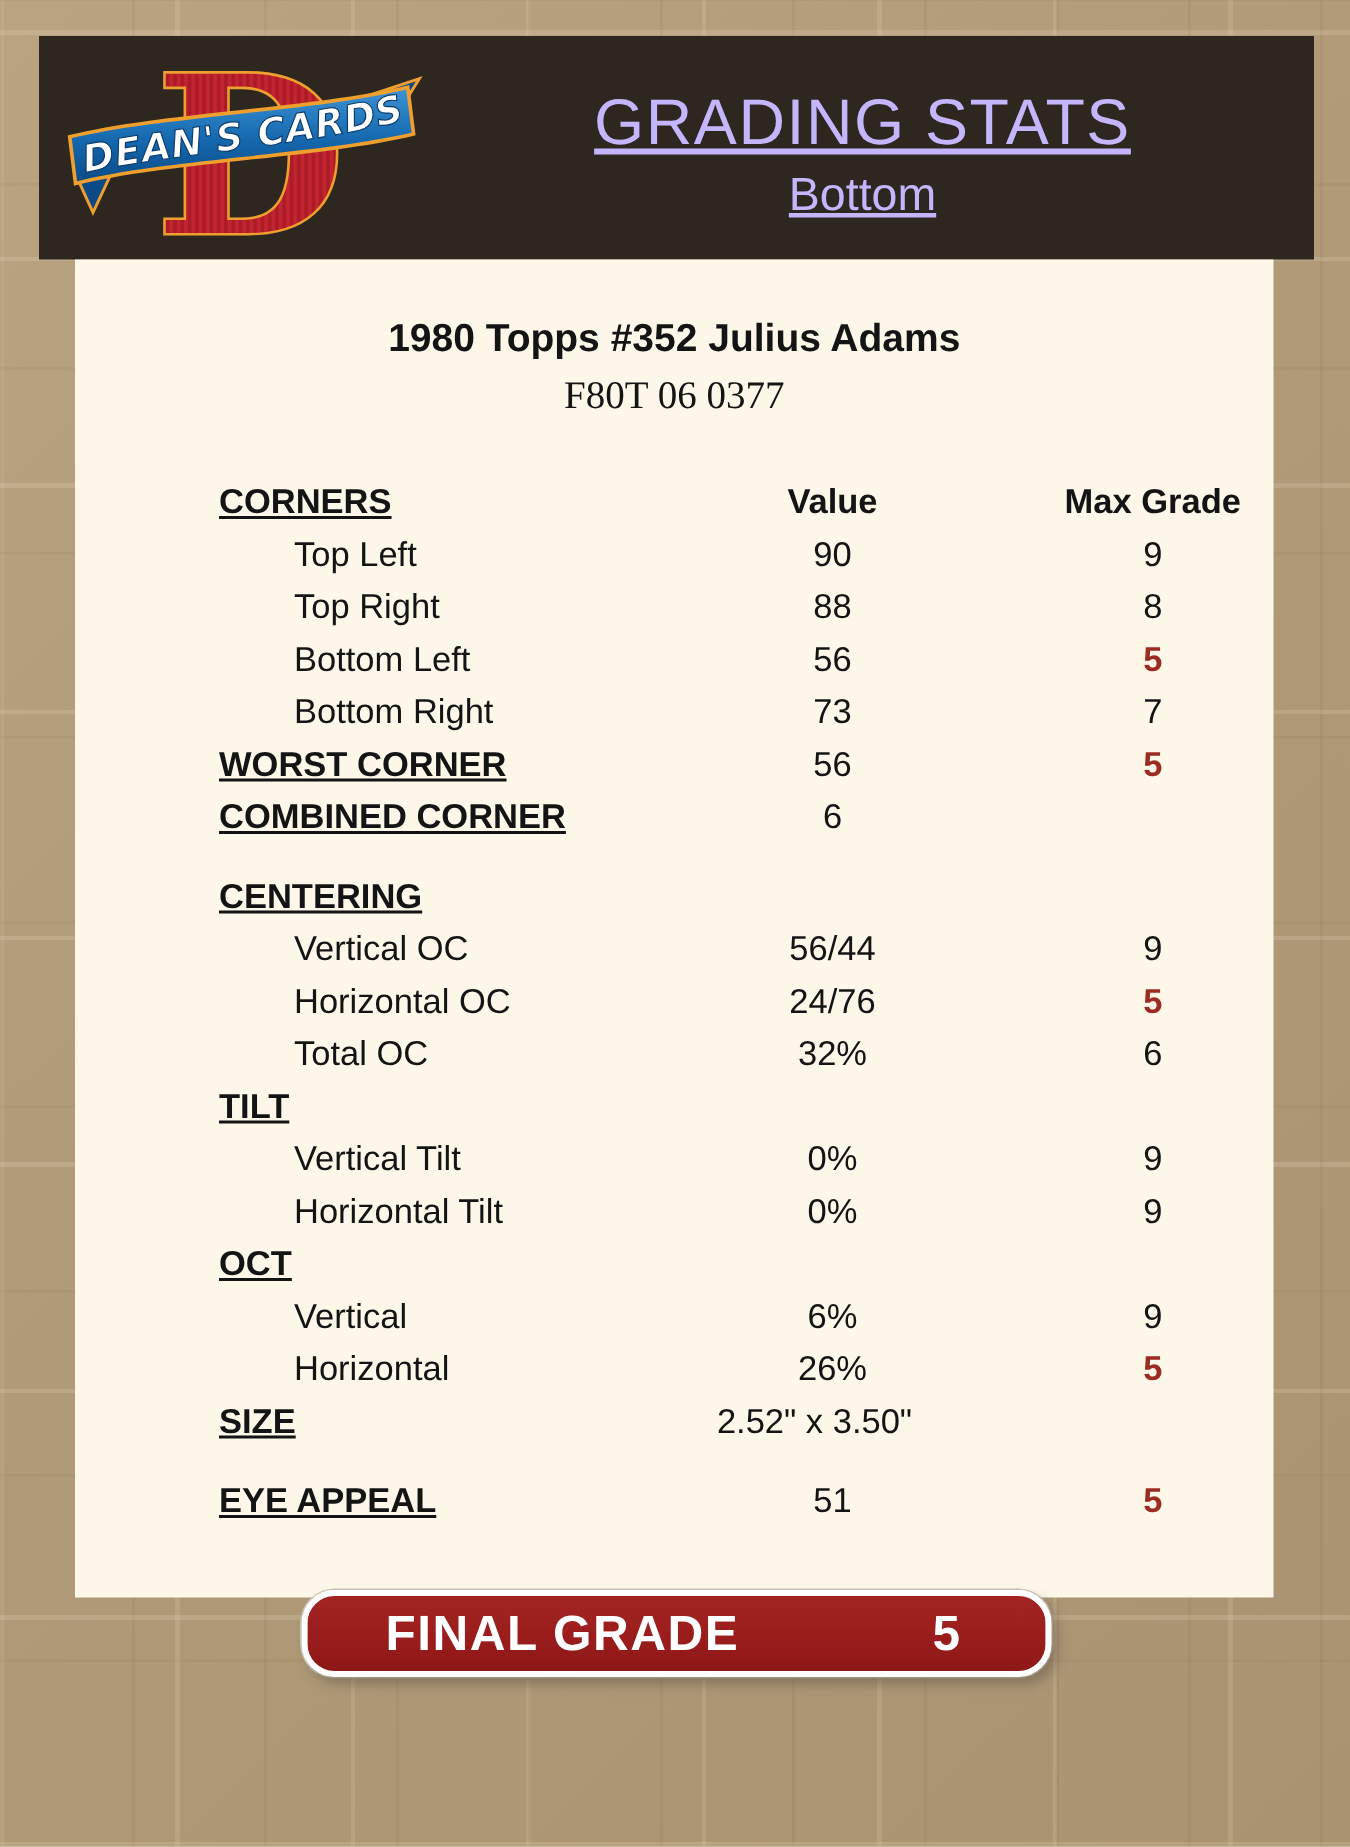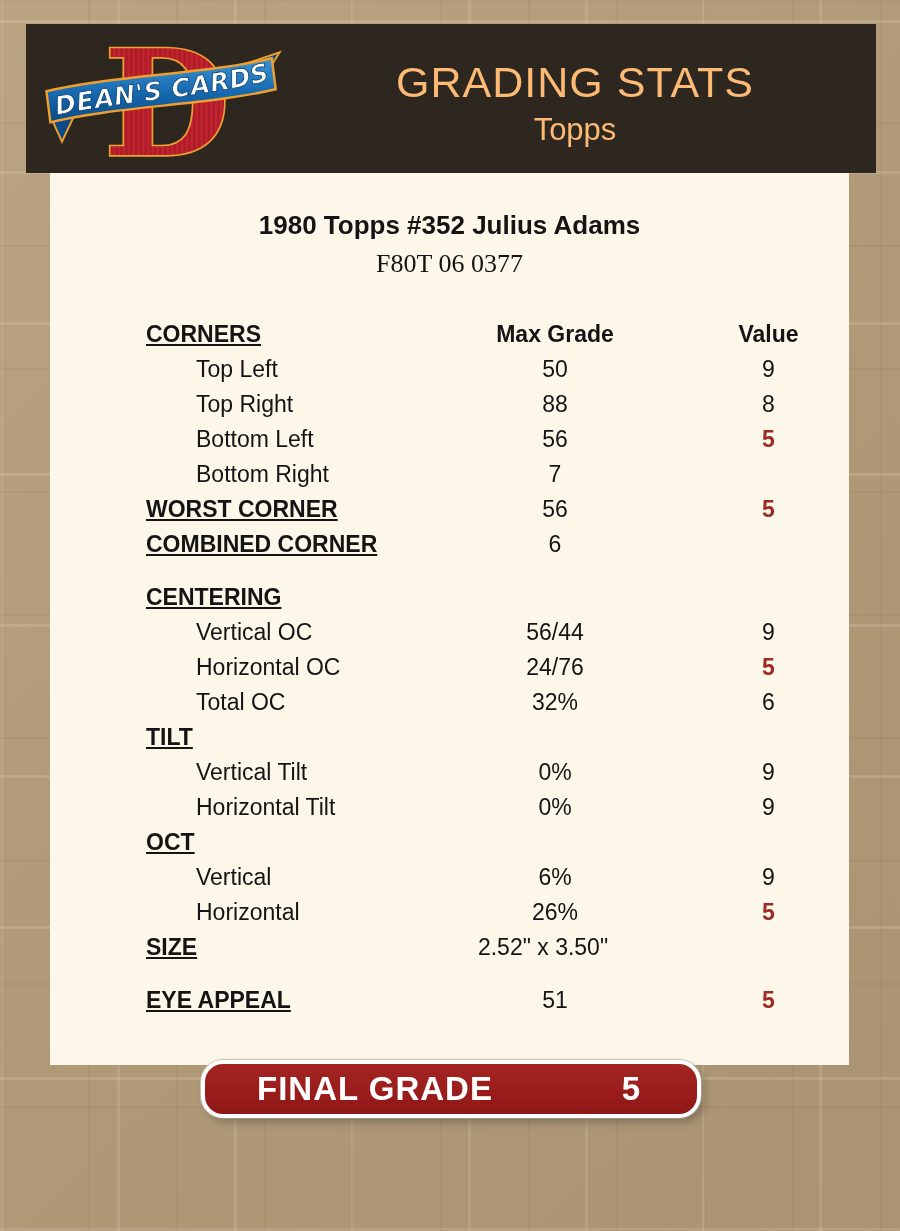--- a/index.html
+++ b/index.html
@@ -17,21 +17,21 @@
       repeating-linear-gradient(90deg, rgba(236,222,196,0.16) 0px, rgba(236,222,196,0.16) 3px, rgba(236,222,196,0.0) 3px, rgba(236,222,196,0.0) 117px),
       repeating-linear-gradient(90deg, rgba(115,90,58,0.10) 0px, rgba(115,90,58,0.10) 2px, rgba(115,90,58,0.0) 2px, rgba(115,90,58,0.0) 88px),
       repeating-linear-gradient(0deg, rgba(115,90,58,0.08) 0px, rgba(115,90,58,0.08) 2px, rgba(115,90,58,0.0) 2px, rgba(115,90,58,0.0) 123px),
       linear-gradient(137deg, rgba(201,180,146,0.35) 0%, rgba(177,155,121,0) 40%, rgba(148,124,92,0.25) 100%);
   }
   .header {
     position: absolute; left: 26px; top: 24px; width: 850px; height: 149px;
     background: #2e2720;
   }
   .logo { position: absolute; left: 16px; top: 7px; width: 244px; height: 136px; overflow: visible; }
-  .header-text { position: absolute; left: 299px; top: 0; width: 500px; height: 149px; text-align: center; color: #fdba74; }
+  .header-text { position: absolute; left: 299px; top: 0; width: 500px; height: 149px; text-align: center; color: #c4b5fd; text-decoration: underline; }
   .header-title { margin-top: 34px; font-size: 43px; line-height: 48px; letter-spacing: 1px; }
   .header-side { margin-top: 6px; font-size: 31px; line-height: 36px; }
 
   .content {
     position: absolute; left: 50px; top: 173px; width: 799px; height: 892px;
     background: #fcf7e9; color: #141414;
   }
   .card-title { padding-top: 36px; text-align: center; font-size: 26px; font-weight: bold; line-height: 32px; }
   .card-serial { margin-top: 6px; text-align: center; font-size: 26px; line-height: 34px; font-family: Liberation Serif, serif; }
 
@@ -82,51 +82,52 @@
       <path d="M10,92 L34,84 L20,114 Z" fill="#0b4a86" stroke="#ef9f2e" stroke-width="2"></path>
       <path d="M224,54 L244,22 L208,34 Z" fill="#0b4a86" stroke="#ef9f2e" stroke-width="2"></path>
       <path d="M4,62 C70,46 170,44 236,28 L240,60 C172,76 72,78 8,94 Z" fill="url(#ribbonGrad)" stroke="#ef9f2e" stroke-width="2.5"></path>
       <path id="ribcurve" d="M13,87 C78,73 168,68 232,51" fill="none"></path>
       <text font-family="DejaVu Sans, sans-serif" font-weight="bold" font-style="italic" font-size="26" fill="#ffffff" stroke="#0a3c6e" stroke-width="0.8" letter-spacing="0.5">
         <textPath href="#ribcurve" startOffset="2">DEAN'S CARDS</textPath>
       </text>
     </svg>
     <div class="header-text">
       <div class="header-title">GRADING STATS</div>
-      <div class="header-side">Topps</div>
+      <div class="header-side">Bottom</div>
     </div>
   </div>
 
   <div class="content">
     <div class="card-title">1980 Topps #352 Julius Adams</div>
     <div class="card-serial">F80T 06 0377</div>
 
     <div id="stats-rows">
         <div class="srow colheader bold">
           <span class="cell cell-label">CORNERS</span>
+          <span class="cell cell-value">Value</span>
           <span class="cell cell-grade">Max Grade</span>
-          <span class="cell cell-value">Value</span>
         </div>
         <div class="srow indent">
           <span class="cell cell-label">Top Left</span>
-          <span class="cell cell-value">50</span>
+          <span class="cell cell-value">90</span>
           <span class="cell cell-grade">9</span>
         </div>
         <div class="srow indent">
           <span class="cell cell-label">Top Right</span>
           <span class="cell cell-value">88</span>
           <span class="cell cell-grade">8</span>
         </div>
         <div class="srow indent">
           <span class="cell cell-label">Bottom Left</span>
           <span class="cell cell-value">56</span>
           <span class="cell cell-grade red">5</span>
         </div>
         <div class="srow indent">
           <span class="cell cell-label">Bottom Right</span>
+          <span class="cell cell-value">73</span>
           <span class="cell cell-grade">7</span>
         </div>
         <div class="srow bold">
           <span class="cell cell-label">WORST CORNER</span>
           <span class="cell cell-value">56</span>
           <span class="cell cell-grade red">5</span>
         </div>
         <div class="srow bold">
           <span class="cell cell-label">COMBINED CORNER</span>
           <span class="cell cell-grade">6</span>

